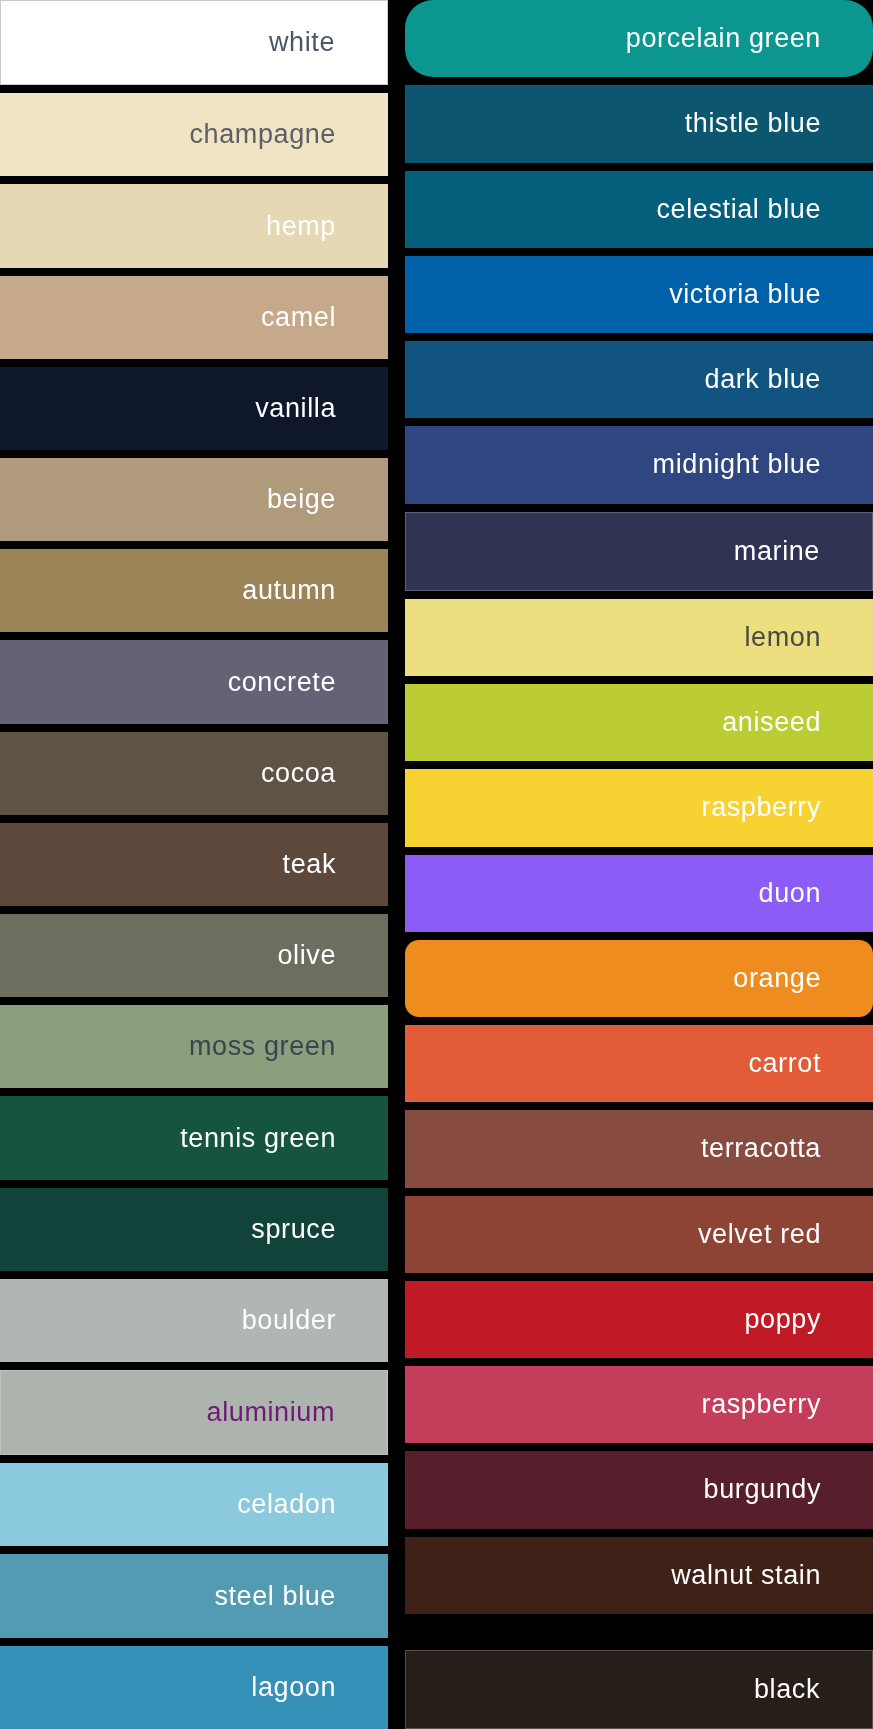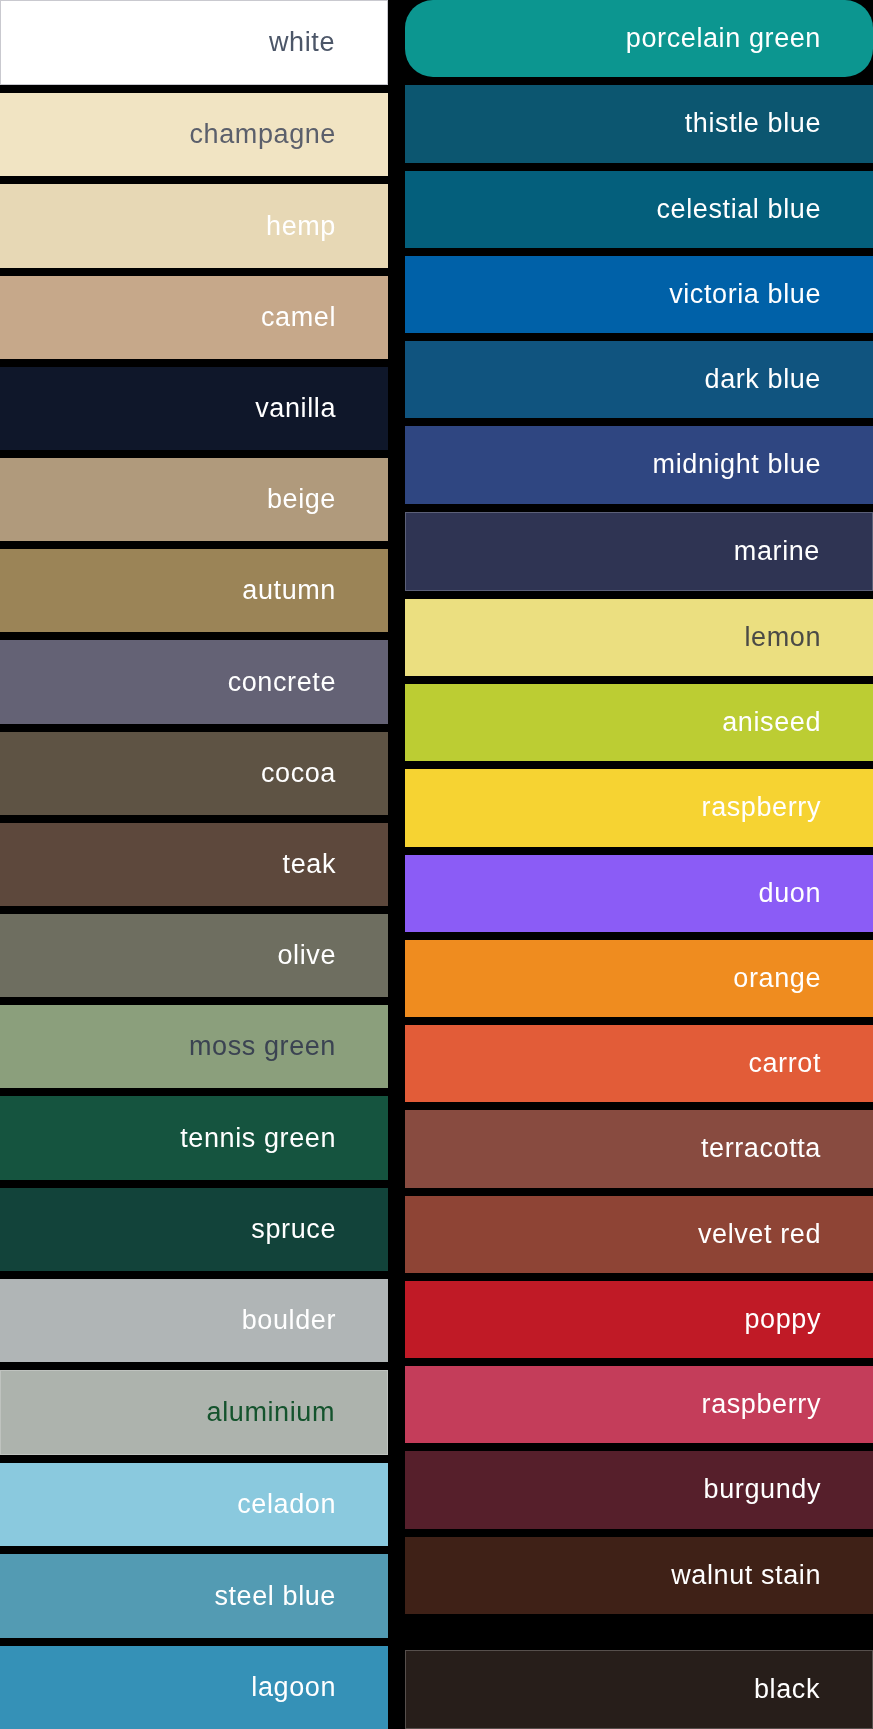--- a/index.html
+++ b/index.html
@@ -133,21 +133,21 @@
       <div class="swatch" style="background: rgb(21, 84, 63);">
         <span class="swatch-label" style="color: rgb(255, 255, 255);">tennis green</span>
       </div>
       <div class="swatch" style="background: rgb(18, 67, 58);">
         <span class="swatch-label" style="color: rgb(255, 255, 255);">spruce</span>
       </div>
       <div class="swatch" style="background: rgb(176, 181, 182);">
         <span class="swatch-label" style="color: rgb(255, 255, 255);">boulder</span>
       </div>
       <div class="swatch bordered" style="background: rgb(173, 179, 173);">
-        <span class="swatch-label" style="color: #14532d;">aluminium</span>
+        <span class="swatch-label" style="color: #701a75;">aluminium</span>
       </div>
       <div class="swatch" style="background: rgb(138, 201, 222);">
         <span class="swatch-label" style="color: rgb(255, 255, 255);">celadon</span>
       </div>
       <div class="swatch" style="background: rgb(83, 155, 179);">
         <span class="swatch-label" style="color: rgb(255, 255, 255);">steel blue</span>
       </div>
       <div class="swatch" style="background: rgb(53, 145, 183);">
         <span class="swatch-label" style="color: rgb(255, 255, 255);">lagoon</span>
       </div>
@@ -179,21 +179,21 @@
       </div>
       <div class="swatch" style="background: rgb(188, 205, 51);">
         <span class="swatch-label" style="color: rgb(255, 255, 255);">aniseed</span>
       </div>
       <div class="swatch" style="background: rgb(246, 211, 50);">
         <span class="swatch-label" style="color: rgb(255, 255, 255);">raspberry</span>
       </div>
       <div class="swatch" style="background: #8b5cf6;">
         <span class="swatch-label" style="color: rgb(255, 255, 255);">duon</span>
       </div>
-      <div class="swatch" style="background: rgb(239, 140, 31);">
+      <div class="swatch" style="background: rgb(239, 140, 31); border-radius: 14px;">
         <span class="swatch-label" style="color: rgb(255, 255, 255);">orange</span>
       </div>
       <div class="swatch" style="background: rgb(226, 92, 56);">
         <span class="swatch-label" style="color: rgb(255, 255, 255);">carrot</span>
       </div>
       <div class="swatch" style="background: rgb(136, 75, 64);">
         <span class="swatch-label" style="color: rgb(255, 255, 255);">terracotta</span>
       </div>
       <div class="swatch" style="background: rgb(142, 68, 53);">
         <span class="swatch-label" style="color: rgb(255, 255, 255);">velvet red</span>

